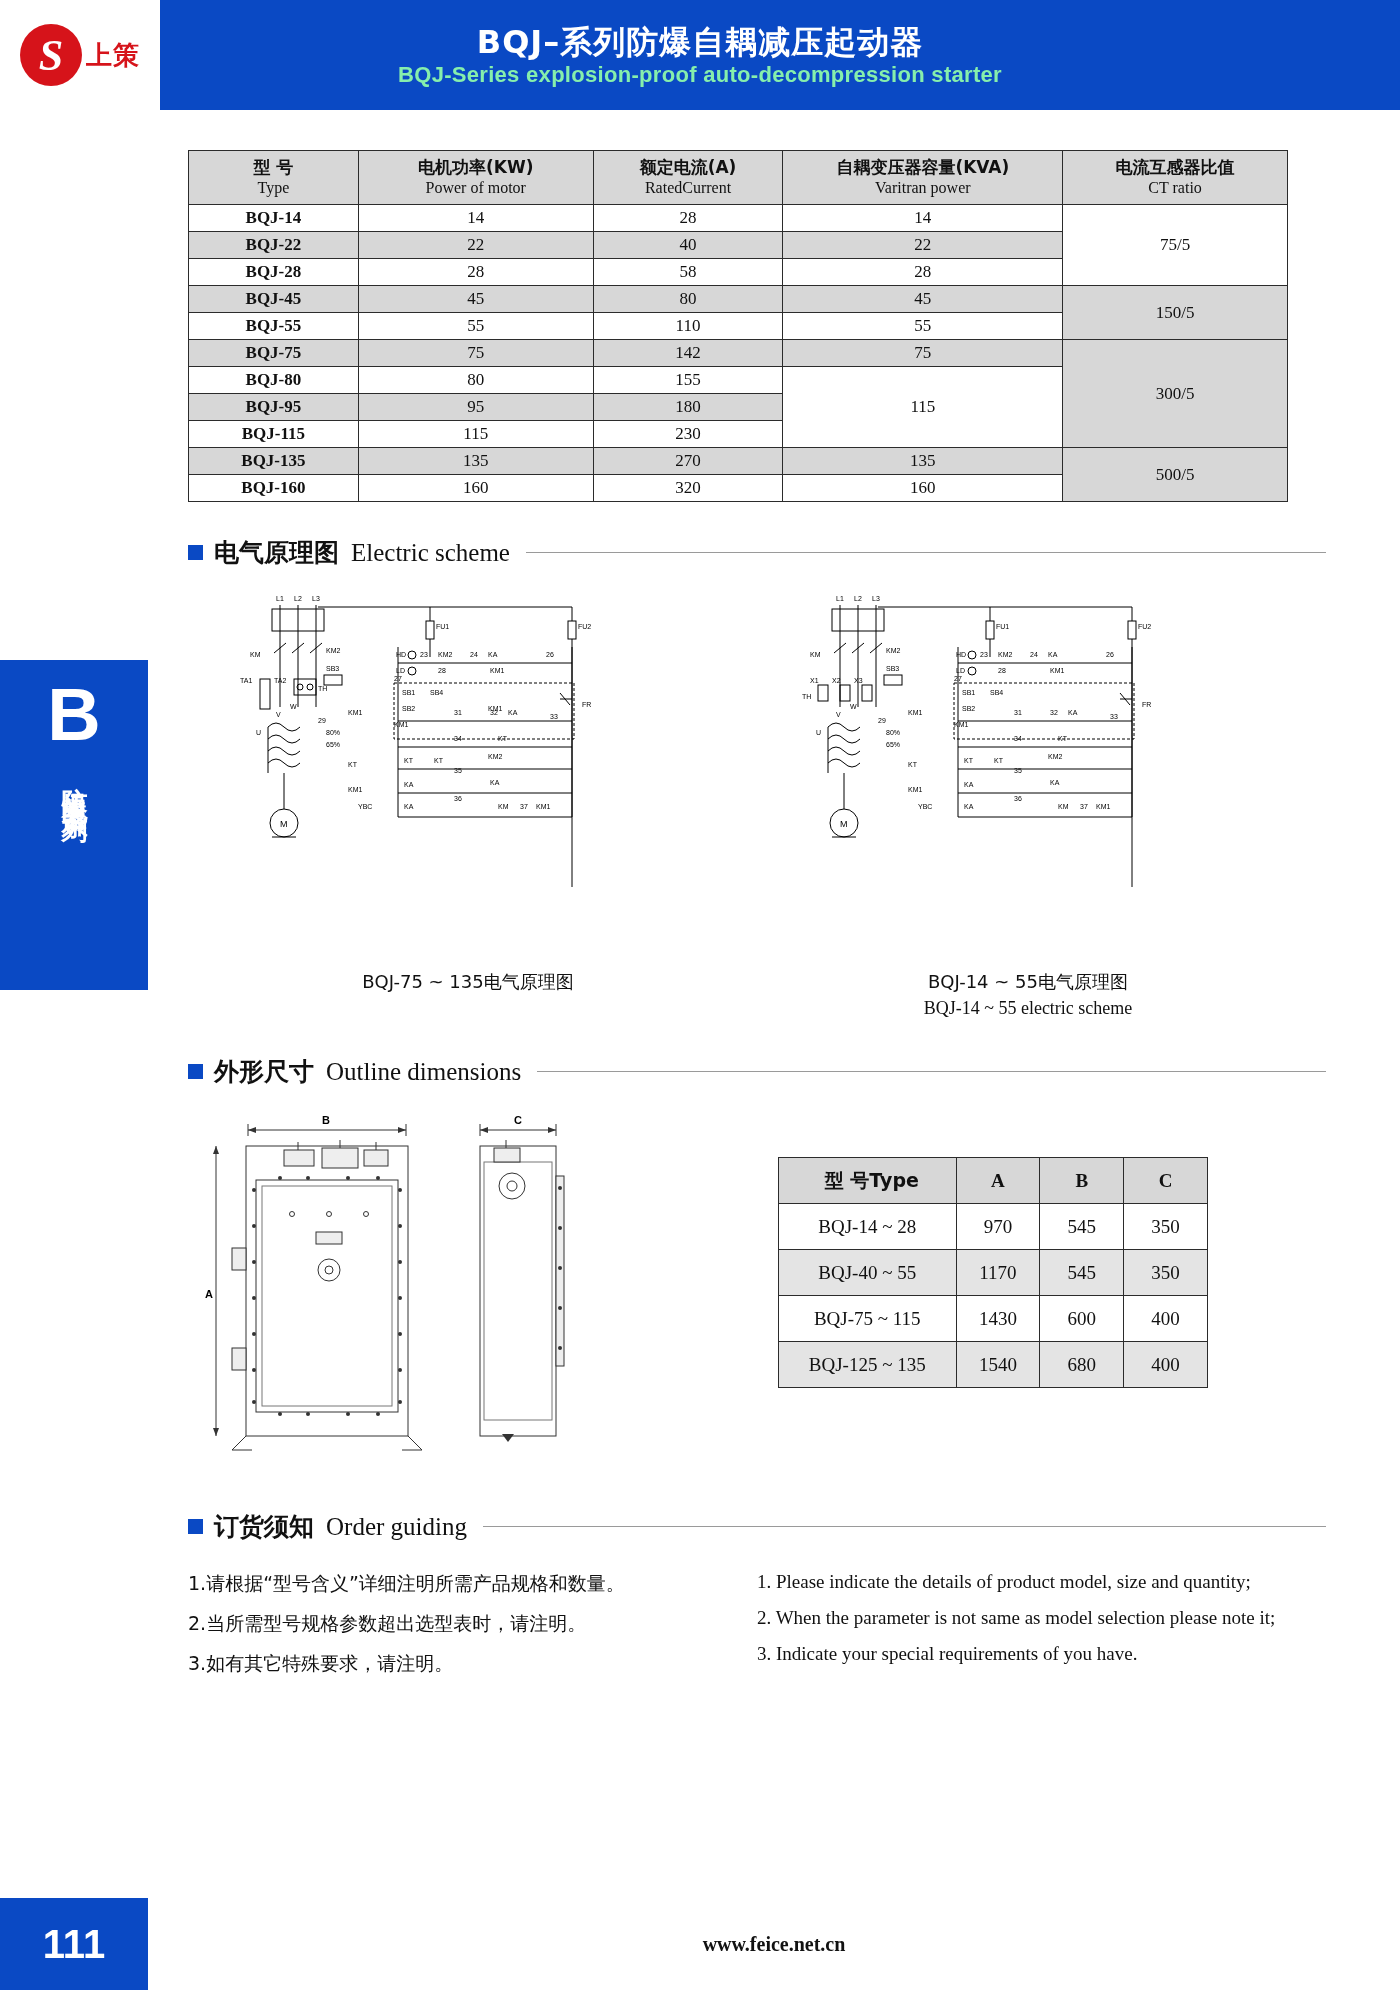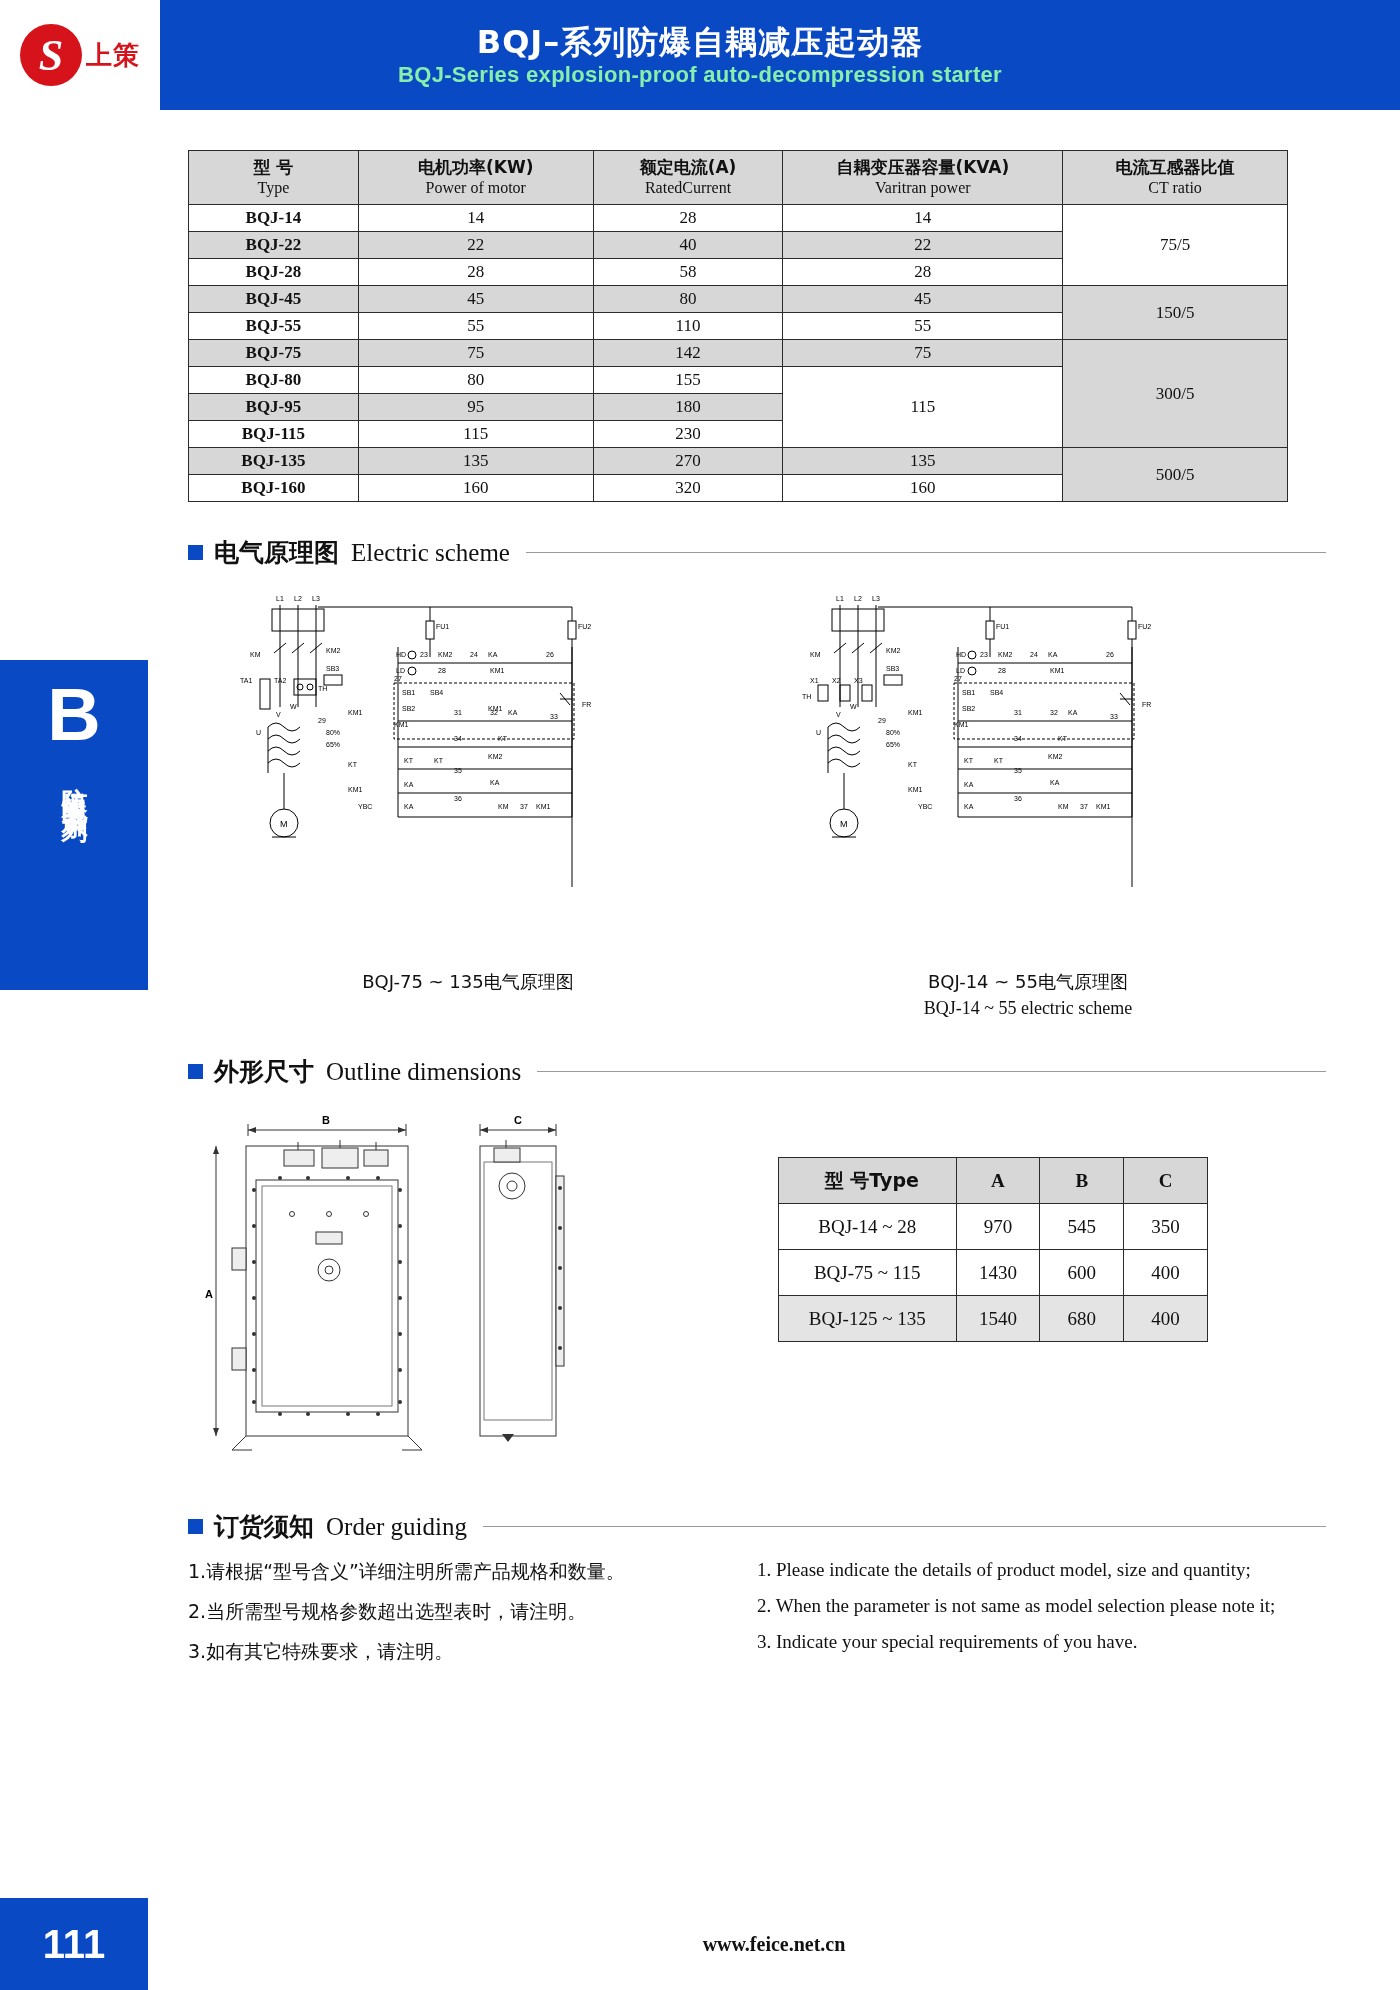--- a/index.html
+++ b/index.html
@@ -153,21 +153,21 @@
     border:1px solid #2b2b2b; text-align:center; vertical-align:middle;
     font-size:19px; height:46px;
   }
   table.dim thead th { background:#d7d7d7; font-weight:bold; }
   table.dim thead th .cn { font-family:"DejaVu Sans", sans-serif; }
   table.dim tbody tr.shade td { background:#e4e4e4; }
   .dim-c0 { width:178px;padding-left:10px; }
   .dim-c { width:84px; }
 
   
-  .order-cols { display:flex; margin-top:16px; }
+  .order-cols { display:flex; margin-top:28px; }
   .order-col { width:50%; }
   .order-col.cn p {
     font-family:"DejaVu Sans", sans-serif; font-size:19px;
     margin:0 0 14px 0;
   }
   .order-col.en p {
     font-family:"Liberation Serif", serif; font-size:19px;
     margin:0 0 14px 0;
   }
 </style>
@@ -652,20 +652,26 @@
             <th class="dim-c">C</th>
           </tr>
         </thead>
         <tbody>
           <tr>
             <td>BQJ-14 ~ 28</td>
             <td>970</td>
             <td>545</td>
             <td>350</td>
           </tr>
+          <tr class="shade">
+            <td>BQJ-40 ~ 55</td>
+            <td>1170</td>
+            <td>545</td>
+            <td>350</td>
+          </tr>
           <tr>
             <td>BQJ-75 ~ 115</td>
             <td>1430</td>
             <td>600</td>
             <td>400</td>
           </tr>
           <tr class="shade">
             <td>BQJ-125 ~ 135</td>
             <td>1540</td>
             <td>680</td>

